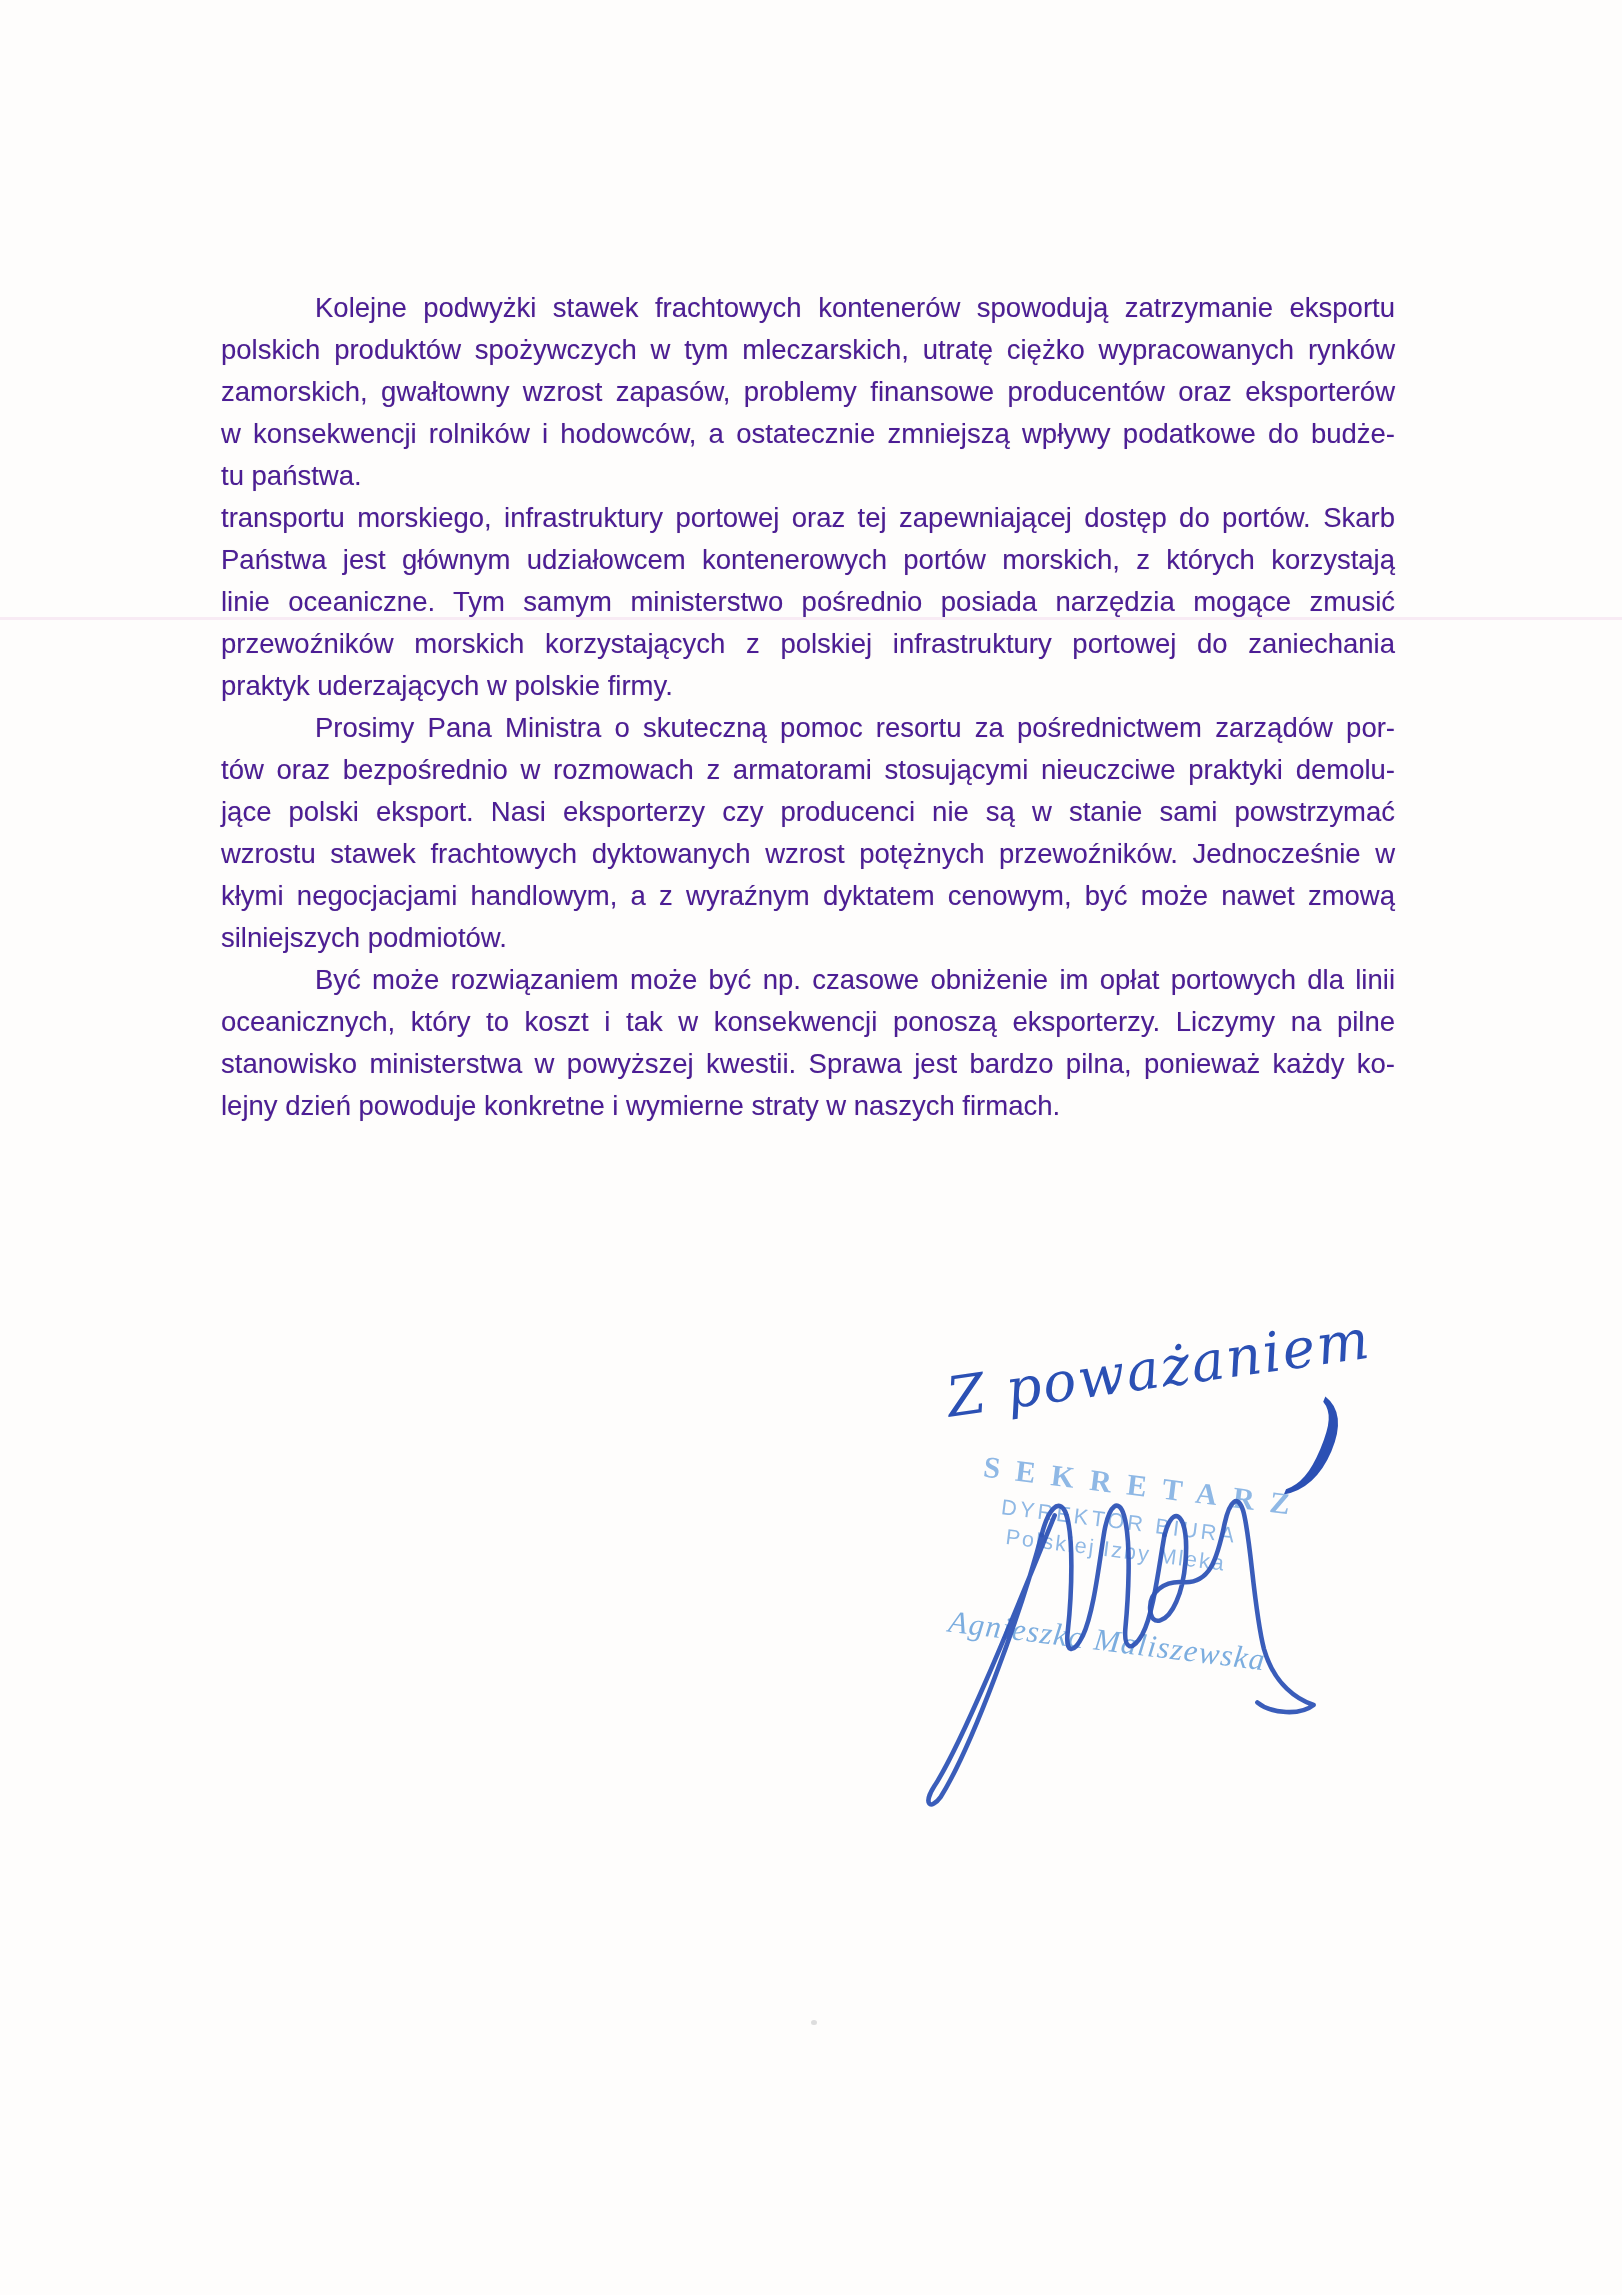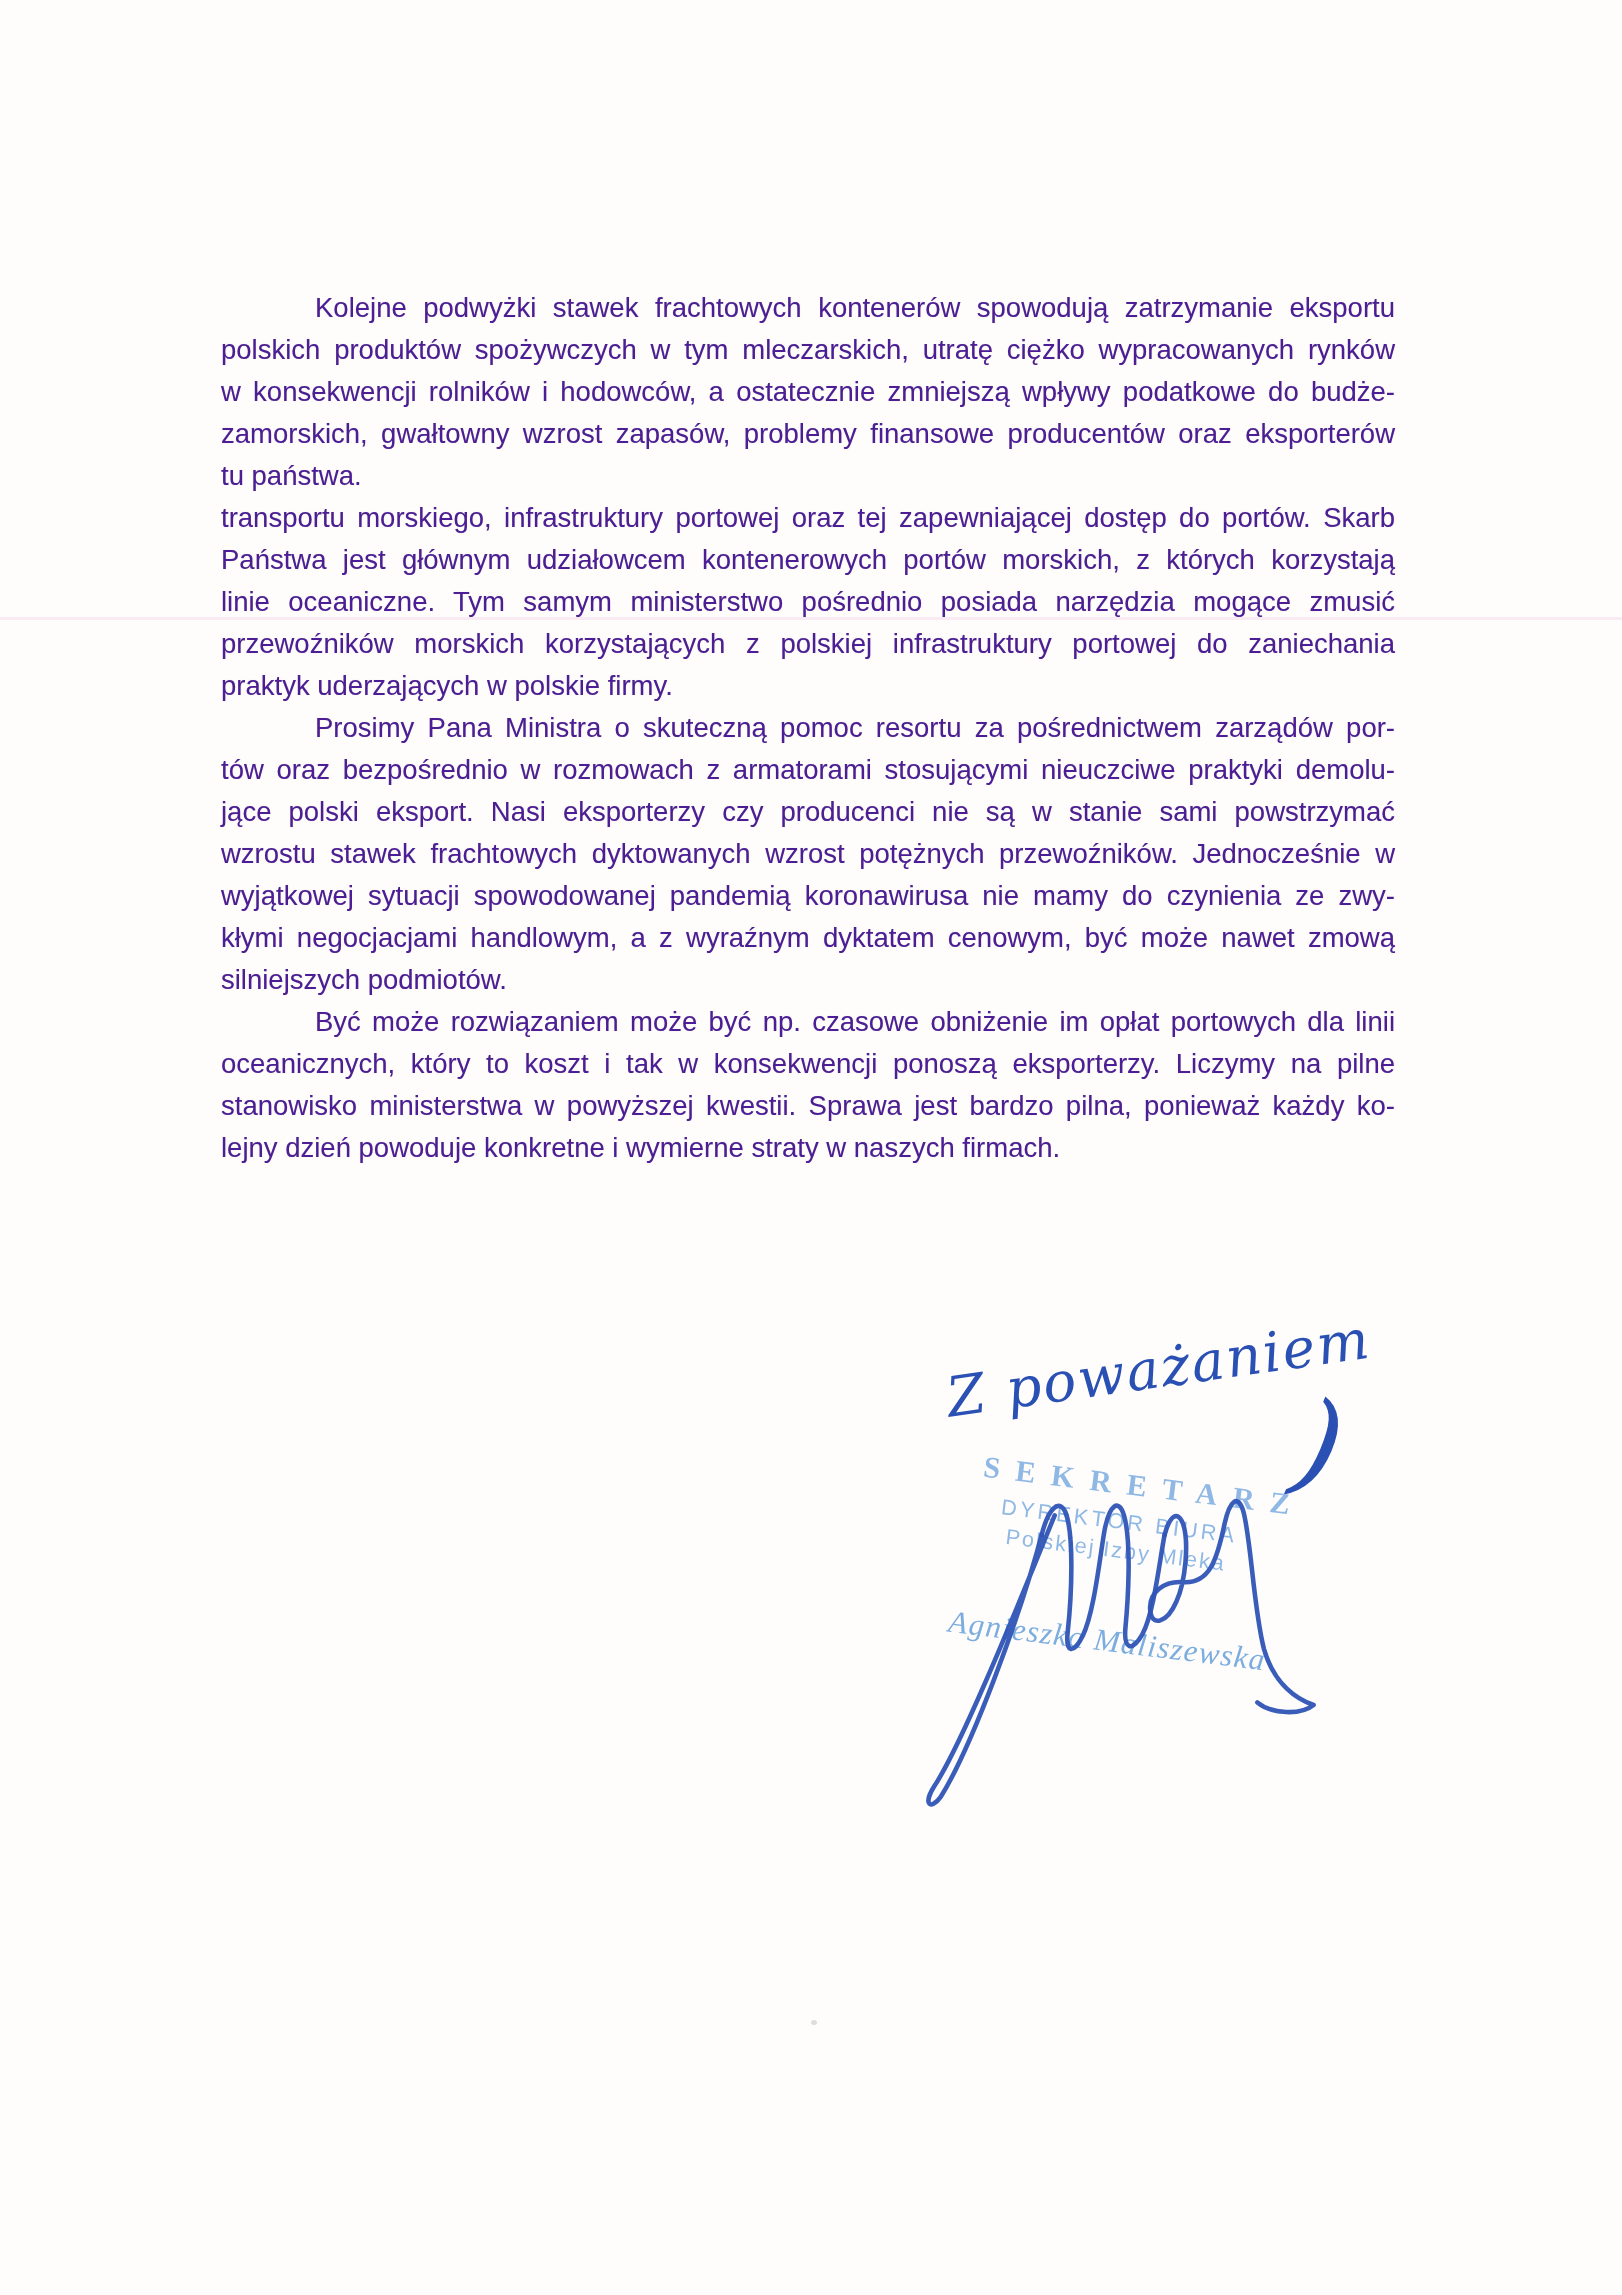--- a/index.html
+++ b/index.html
@@ -126,37 +126,36 @@
 <body>
 
 <div class="page">
 
   <div class="scan-line"></div>
 
   <div class="text-block">
     <div>
       <div class="ln ind">Kolejne podwyżki stawek frachtowych kontenerów spowodują zatrzymanie eksportu</div>
       <div class="ln">polskich produktów spożywczych w tym mleczarskich, utratę ciężko wypracowanych rynków</div>
+      <div class="ln">zamorskich, gwałtowny wzrost zapasów, problemy finansowe producentów oraz eksporterów</div>
       <div class="ln">w konsekwencji rolników i hodowców, a ostatecznie zmniejszą wpływy podatkowe do budże-</div>
-      <div class="ln">zamorskich, gwałtowny wzrost zapasów, problemy finansowe producentów oraz eksporterów</div>
       <div class="ln last">tu państwa.</div>
     </div>
     <div>
       <div class="ln">transportu morskiego, infrastruktury portowej oraz tej zapewniającej dostęp do portów. Skarb</div>
       <div class="ln">Państwa jest głównym udziałowcem kontenerowych portów morskich, z których korzystają</div>
       <div class="ln">linie oceaniczne. Tym samym ministerstwo pośrednio posiada narzędzia mogące zmusić</div>
       <div class="ln">przewoźników morskich korzystających z polskiej infrastruktury portowej do zaniechania</div>
       <div class="ln last">praktyk uderzających w polskie firmy.</div>
     </div>
     <div>
       <div class="ln ind">Prosimy Pana Ministra o skuteczną pomoc resortu za pośrednictwem zarządów por-</div>
       <div class="ln">tów oraz bezpośrednio w rozmowach z armatorami stosującymi nieuczciwe praktyki demolu-</div>
       <div class="ln">jące polski eksport. Nasi eksporterzy czy producenci nie są w stanie sami powstrzymać</div>
       <div class="ln">wzrostu stawek frachtowych dyktowanych wzrost potężnych przewoźników. Jednocześnie w</div>
-      <div class="ln">wyjątkowej sytuacji spowodowanej pandemią koronawirusa nie mamy do czynienia ze zwy-</div>
       <div class="ln">kłymi negocjacjami handlowym, a z wyraźnym dyktatem cenowym, być może nawet zmową</div>
       <div class="ln last">silniejszych podmiotów.</div>
     </div>
     <div>
       <div class="ln ind">Być może rozwiązaniem może być np. czasowe obniżenie im opłat portowych dla linii</div>
       <div class="ln">oceanicznych, który to koszt i tak w konsekwencji ponoszą eksporterzy. Liczymy na pilne</div>
       <div class="ln">stanowisko ministerstwa w powyższej kwestii. Sprawa jest bardzo pilna, ponieważ każdy ko-</div>
       <div class="ln last">lejny dzień powoduje konkretne i wymierne straty w naszych firmach.</div>
     </div>
   </div>

